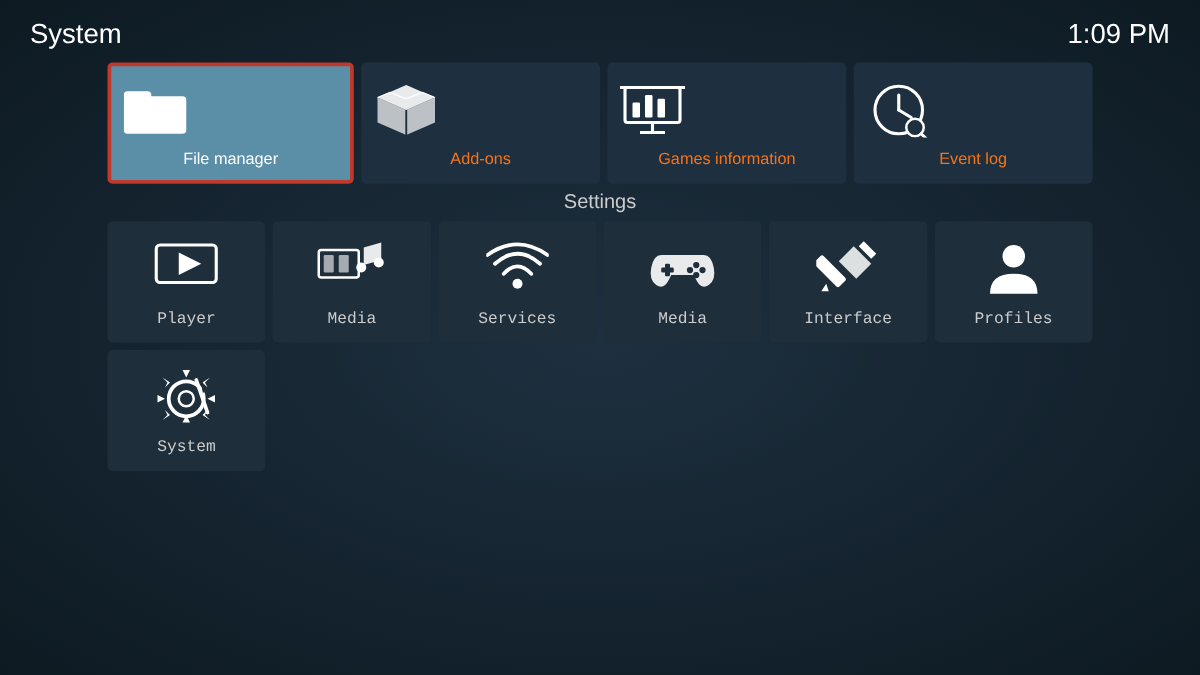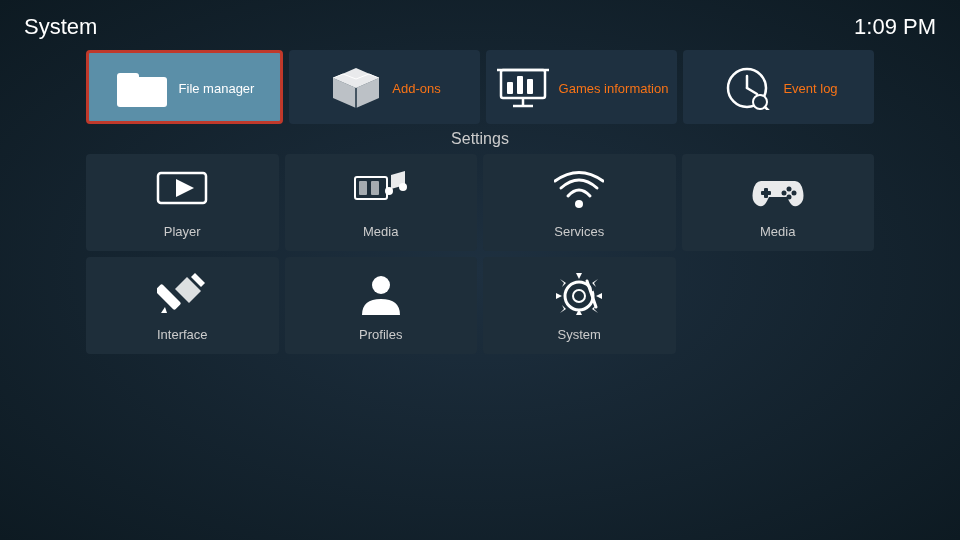--- a/index.html
+++ b/index.html
@@ -52,22 +52,21 @@
     
     .top-row {
       display: flex;
       gap: 6px;
       padding: 0 86px;
       margin-bottom: 6px;
     }
 
     .tile {
       display: flex;
-      flex-direction: row;
-      align-items: center;
+      flex-direction: column;
       justify-content: center;
       background: #1e3040;
       border-radius: 4px;
       cursor: pointer;
       padding: 12px 8px 10px;
       gap: 8px;
       transition: background 0.1s;
     }
 
     .tile-label {
@@ -95,23 +94,24 @@
     .settings-label {
       text-align: center;
       font-size: 16px;
       color: #ccc;
       margin: 4px 16px 6px;
     }
 
     
     .settings-grid {
       display: grid;
-      grid-template-columns: repeat(4, 1fr);
+      grid-template-columns: repeat(6, 1fr);
       gap: 6px;
       padding: 0 86px;
+      font-family: Liberation Mono, monospace;
     }
 
     .settings-tile {
       display: flex;
       flex-direction: column;
       align-items: center;
       justify-content: center;
       background: #1e2e3a;
       border-radius: 4px;
       cursor: pointer;

